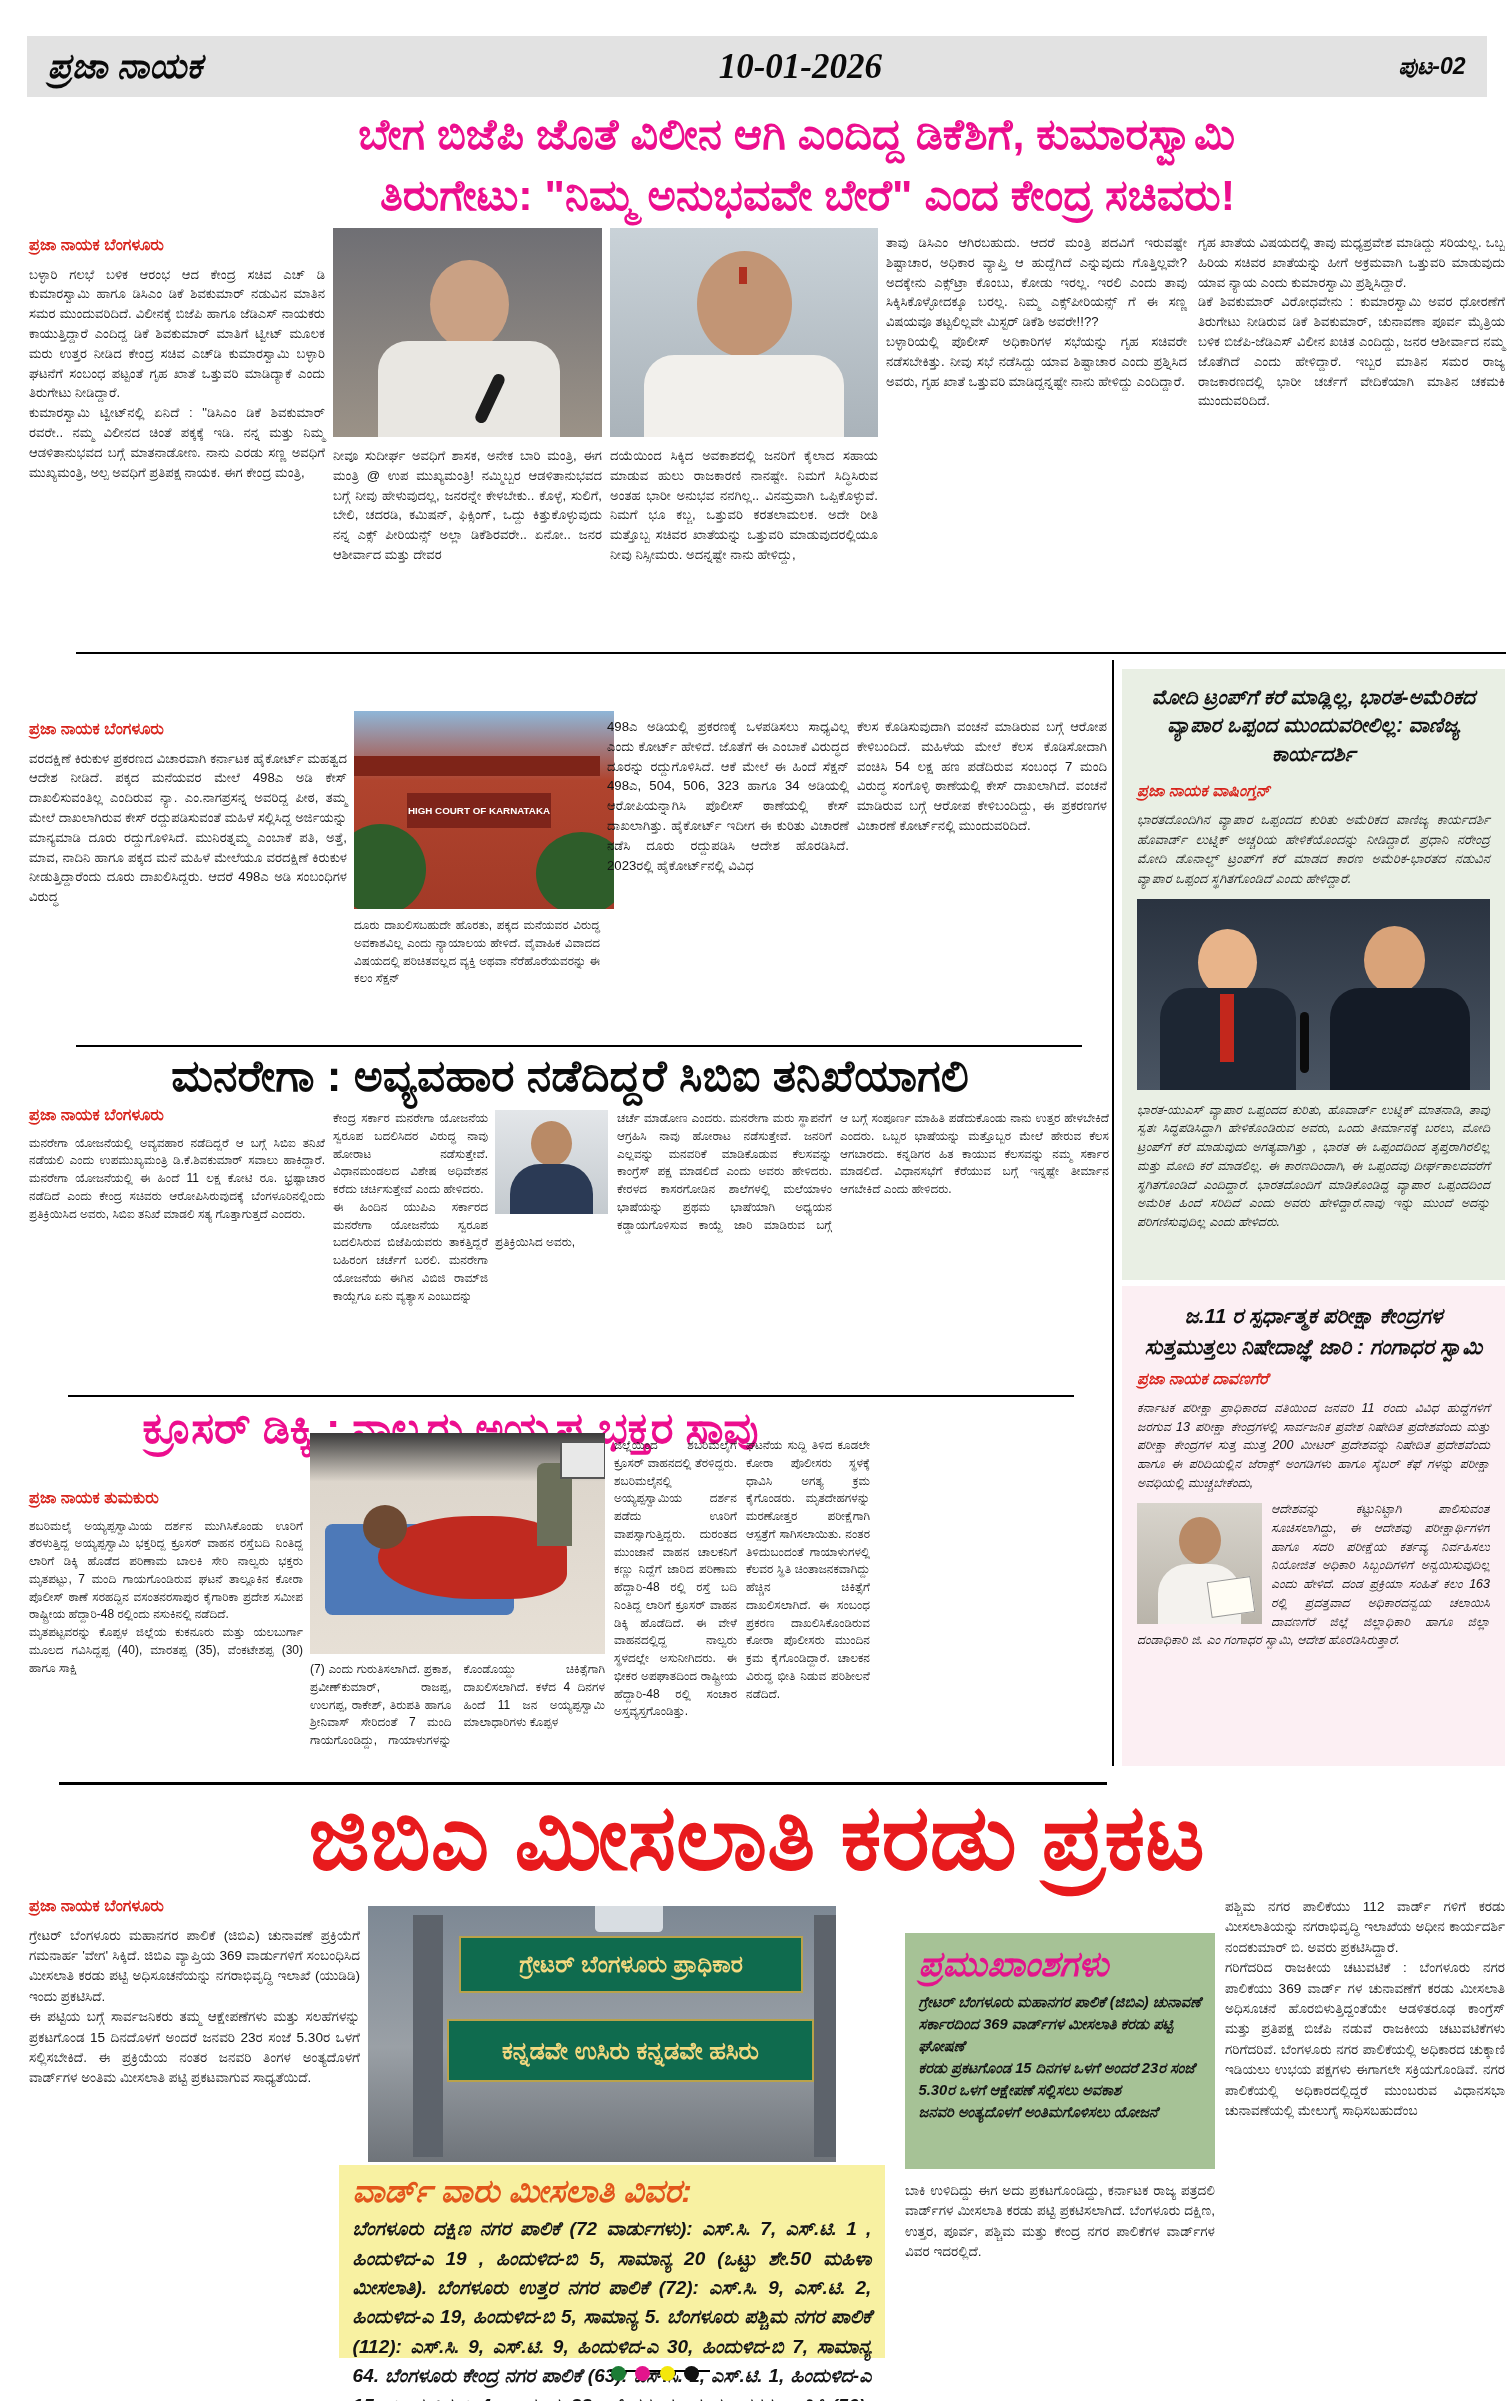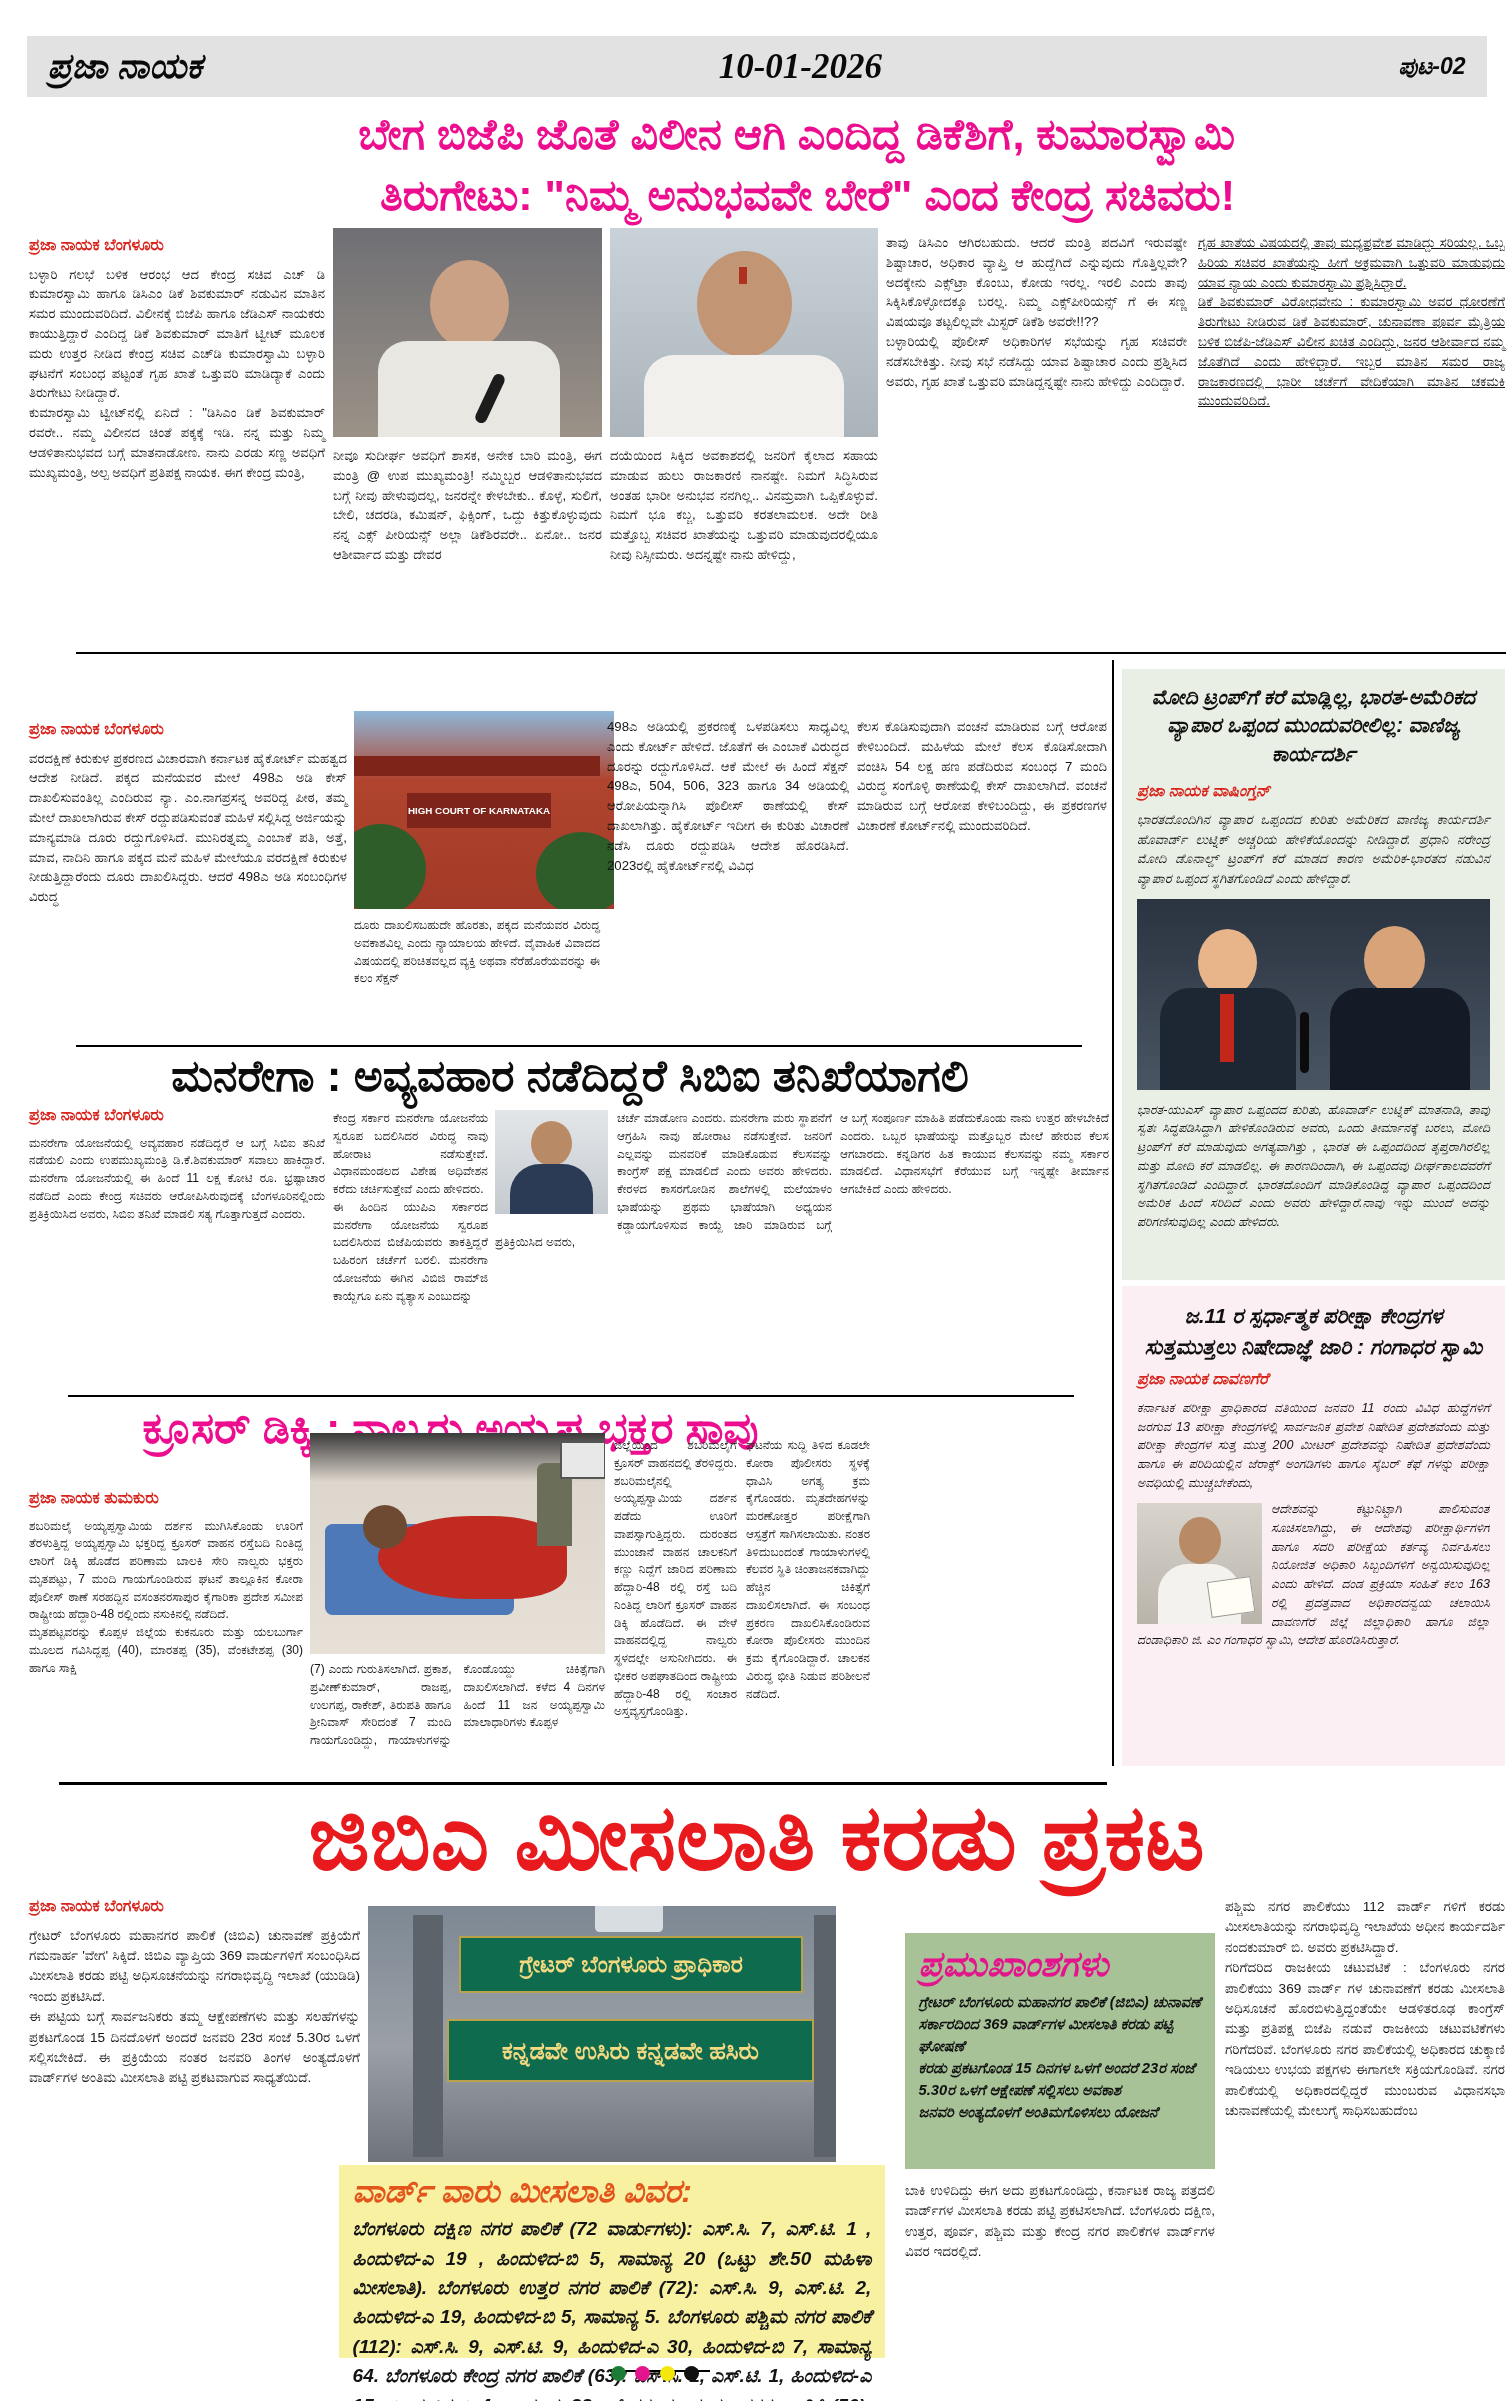--- a/index.html
+++ b/index.html
@@ -72,21 +72,21 @@
   </div>
   <div class="photo" style="left:610px;top:228px;width:268px;height:209px;background:linear-gradient(180deg,#c9d2d8,#aab3ba);">
     <div class="head-sh" style="left:87px;top:23px;width:95px;height:106px;background:#c29575;"></div>
     <div class="abs" style="left:129px;top:39px;width:7.6px;height:16.6px;background:#b03020;"></div>
     <div class="torso" style="left:34px;top:127px;width:200px;height:89px;background:#f2f0ec;"></div>
   </div>
   <div class="abs body-text" style="left:333px;top:446px;width:269px;height:203px;">ನೀವೂ ಸುದೀರ್ಘ ಅವಧಿಗೆ ಶಾಸಕ, ಅನೇಕ ಬಾರಿ ಮಂತ್ರಿ, ಈಗ ಮಂತ್ರಿ @ ಉಪ ಮುಖ್ಯಮಂತ್ರಿ! ನಮ್ಮಿಬ್ಬರ ಆಡಳಿತಾನುಭವದ ಬಗ್ಗೆ ನೀವು ಹೇಳುವುದಲ್ಲ, ಜನರನ್ನೇ ಕೇಳಬೇಕು.. ಕೊಳ್ಳೆ, ಸುಲಿಗೆ, ಬೇಲಿ, ಚದರಡಿ, ಕಮಿಷನ್, ಫಿಕ್ಸಿಂಗ್, ಒದ್ದು ಕಿತ್ತುಕೊಳ್ಳುವುದು ನನ್ನ ಎಕ್ಸ್ ಪೀರಿಯನ್ಸ್ ಅಲ್ಲಾ ಡಿಕೆಶಿರವರೇ.. ಏನೋ.. ಜನರ ಆಶೀರ್ವಾದ ಮತ್ತು ದೇವರ</div>
   <div class="abs body-text" style="left:610px;top:446px;width:268px;height:203px;">ದಯೆಯಿಂದ ಸಿಕ್ಕಿದ ಅವಕಾಶದಲ್ಲಿ ಜನರಿಗೆ ಕೈಲಾದ ಸಹಾಯ ಮಾಡುವ ಹುಲು ರಾಜಕಾರಣಿ ನಾನಷ್ಟೇ. ನಿಮಗೆ ಸಿದ್ಧಿಸಿರುವ ಅಂತಹ ಭಾರೀ ಅನುಭವ ನನಗಿಲ್ಲ.. ವಿನಮ್ರವಾಗಿ ಒಪ್ಪಿಕೊಳ್ಳುವೆ. ನಿಮಗೆ ಭೂ ಕಬ್ಜ, ಒತ್ತುವರಿ ಕರತಲಾಮಲಕ. ಅದೇ ರೀತಿ ಮತ್ತೊಬ್ಬ ಸಚಿವರ ಖಾತೆಯನ್ನು ಒತ್ತುವರಿ ಮಾಡುವುದರಲ್ಲಿಯೂ ನೀವು ನಿಸ್ಸೀಮರು. ಅದನ್ನಷ್ಟೇ ನಾನು ಹೇಳಿದ್ದು,</div>
   <div class="abs body-text" style="left:886px;top:233px;width:301px;height:418px;">ತಾವು ಡಿಸಿಎಂ ಆಗಿರಬಹುದು. ಆದರೆ ಮಂತ್ರಿ ಪದವಿಗೆ ಇರುವಷ್ಟೇ ಶಿಷ್ಟಾಚಾರ, ಅಧಿಕಾರ ವ್ಯಾಪ್ತಿ ಆ ಹುದ್ದೆಗಿದೆ ಎನ್ನುವುದು ಗೊತ್ತಿಲ್ಲವೇ? ಅದಕ್ಕೇನು ಎಕ್ಸ್‌ಟ್ರಾ ಕೊಂಬು, ಕೋಡು ಇರಲ್ಲ. ಇರಲಿ ಎಂದು ತಾವು ಸಿಕ್ಕಿಸಿಕೊಳ್ಳೋದಕ್ಕೂ ಬರಲ್ಲ. ನಿಮ್ಮ ಎಕ್ಸ್‌ಪೀರಿಯನ್ಸ್ ಗೆ ಈ ಸಣ್ಣ ವಿಷಯವೂ ತಟ್ಟಲಿಲ್ಲವೇ ಮಿಸ್ಟರ್ ಡಿಕೆಶಿ ಅವರೇ!!??
 ಬಳ್ಳಾರಿಯಲ್ಲಿ ಪೊಲೀಸ್ ಅಧಿಕಾರಿಗಳ ಸಭೆಯನ್ನು ಗೃಹ ಸಚಿವರೇ ನಡೆಸಬೇಕಿತ್ತು. ನೀವು ಸಭೆ ನಡೆಸಿದ್ದು ಯಾವ ಶಿಷ್ಟಾಚಾರ ಎಂದು ಪ್ರಶ್ನಿಸಿದ ಅವರು, ಗೃಹ ಖಾತೆ ಒತ್ತುವರಿ ಮಾಡಿದ್ದನ್ನಷ್ಟೇ ನಾನು ಹೇಳಿದ್ದು ಎಂದಿದ್ದಾರೆ.</div>
-  <div class="abs body-text" style="left:1198px;top:233px;width:307px;height:418px;text-decoration:underline;">ಗೃಹ ಖಾತೆಯ ವಿಷಯದಲ್ಲಿ ತಾವು ಮಧ್ಯಪ್ರವೇಶ ಮಾಡಿದ್ದು ಸರಿಯಲ್ಲ. ಒಬ್ಬ ಹಿರಿಯ ಸಚಿವರ ಖಾತೆಯನ್ನು ಹೀಗೆ ಅಕ್ರಮವಾಗಿ ಒತ್ತುವರಿ ಮಾಡುವುದು ಯಾವ ನ್ಯಾಯ ಎಂದು ಕುಮಾರಸ್ವಾಮಿ ಪ್ರಶ್ನಿಸಿದ್ದಾರೆ.
+  <div class="abs body-text" style="left:1198px;top:233px;width:307px;height:418px;">ಗೃಹ ಖಾತೆಯ ವಿಷಯದಲ್ಲಿ ತಾವು ಮಧ್ಯಪ್ರವೇಶ ಮಾಡಿದ್ದು ಸರಿಯಲ್ಲ. ಒಬ್ಬ ಹಿರಿಯ ಸಚಿವರ ಖಾತೆಯನ್ನು ಹೀಗೆ ಅಕ್ರಮವಾಗಿ ಒತ್ತುವರಿ ಮಾಡುವುದು ಯಾವ ನ್ಯಾಯ ಎಂದು ಕುಮಾರಸ್ವಾಮಿ ಪ್ರಶ್ನಿಸಿದ್ದಾರೆ.
 ಡಿಕೆ ಶಿವಕುಮಾರ್ ವಿರೋಧವೇನು : ಕುಮಾರಸ್ವಾಮಿ ಅವರ ಧೋರಣೆಗೆ ತಿರುಗೇಟು ನೀಡಿರುವ ಡಿಕೆ ಶಿವಕುಮಾರ್, ಚುನಾವಣಾ ಪೂರ್ವ ಮೈತ್ರಿಯ ಬಳಿಕ ಬಿಜೆಪಿ-ಜೆಡಿಎಸ್ ವಿಲೀನ ಖಚಿತ ಎಂದಿದ್ದು, ಜನರ ಆಶೀರ್ವಾದ ನಮ್ಮ ಜೊತೆಗಿದೆ ಎಂದು ಹೇಳಿದ್ದಾರೆ. ಇಬ್ಬರ ಮಾತಿನ ಸಮರ ರಾಜ್ಯ ರಾಜಕಾರಣದಲ್ಲಿ ಭಾರೀ ಚರ್ಚೆಗೆ ವೇದಿಕೆಯಾಗಿ ಮಾತಿನ ಚಕಮಕಿ ಮುಂದುವರಿದಿದೆ.</div>
 
   <div class="hr" style="left:76px;top:652px;width:1430px;"></div>
 
   <div class="abs" style="left:29px;top:720px;width:318px;height:306px;">
     <div class="byline">ಪ್ರಜಾ ನಾಯಕ ಬೆಂಗಳೂರು</div>
     <div class="body-text">ವರದಕ್ಷಿಣೆ ಕಿರುಕುಳ ಪ್ರಕರಣದ ವಿಚಾರವಾಗಿ ಕರ್ನಾಟಕ ಹೈಕೋರ್ಟ್ ಮಹತ್ವದ ಆದೇಶ ನೀಡಿದೆ. ಪಕ್ಕದ ಮನೆಯವರ ಮೇಲೆ 498ಎ ಅಡಿ ಕೇಸ್ ದಾಖಲಿಸುವಂತಿಲ್ಲ ಎಂದಿರುವ ನ್ಯಾ. ಎಂ.ನಾಗಪ್ರಸನ್ನ ಅವರಿದ್ದ ಪೀಠ, ತಮ್ಮ ಮೇಲೆ ದಾಖಲಾಗಿರುವ ಕೇಸ್ ರದ್ದುಪಡಿಸುವಂತೆ ಮಹಿಳೆ ಸಲ್ಲಿಸಿದ್ದ ಅರ್ಜಿಯನ್ನು ಮಾನ್ಯಮಾಡಿ ದೂರು ರದ್ದುಗೊಳಿಸಿದೆ. ಮುನಿರತ್ನಮ್ಮ ಎಂಬಾಕೆ ಪತಿ, ಅತ್ತೆ, ಮಾವ, ನಾದಿನಿ ಹಾಗೂ ಪಕ್ಕದ ಮನೆ ಮಹಿಳೆ ಮೇಲೆಯೂ ವರದಕ್ಷಿಣೆ ಕಿರುಕುಳ ನೀಡುತ್ತಿದ್ದಾರೆಂದು ದೂರು ದಾಖಲಿಸಿದ್ದರು. ಆದರೆ 498ಎ ಅಡಿ ಸಂಬಂಧಿಗಳ ವಿರುದ್ಧ</div>
   </div>
   <div class="photo" style="left:354px;top:711px;width:260px;height:198px;background:linear-gradient(180deg,#8fb6d8 0%,#b0442e 35%,#a33a27 100%);">
     <div class="abs" style="left:0;top:45px;width:246px;height:19.7px;background:#7e2418;"></div>

